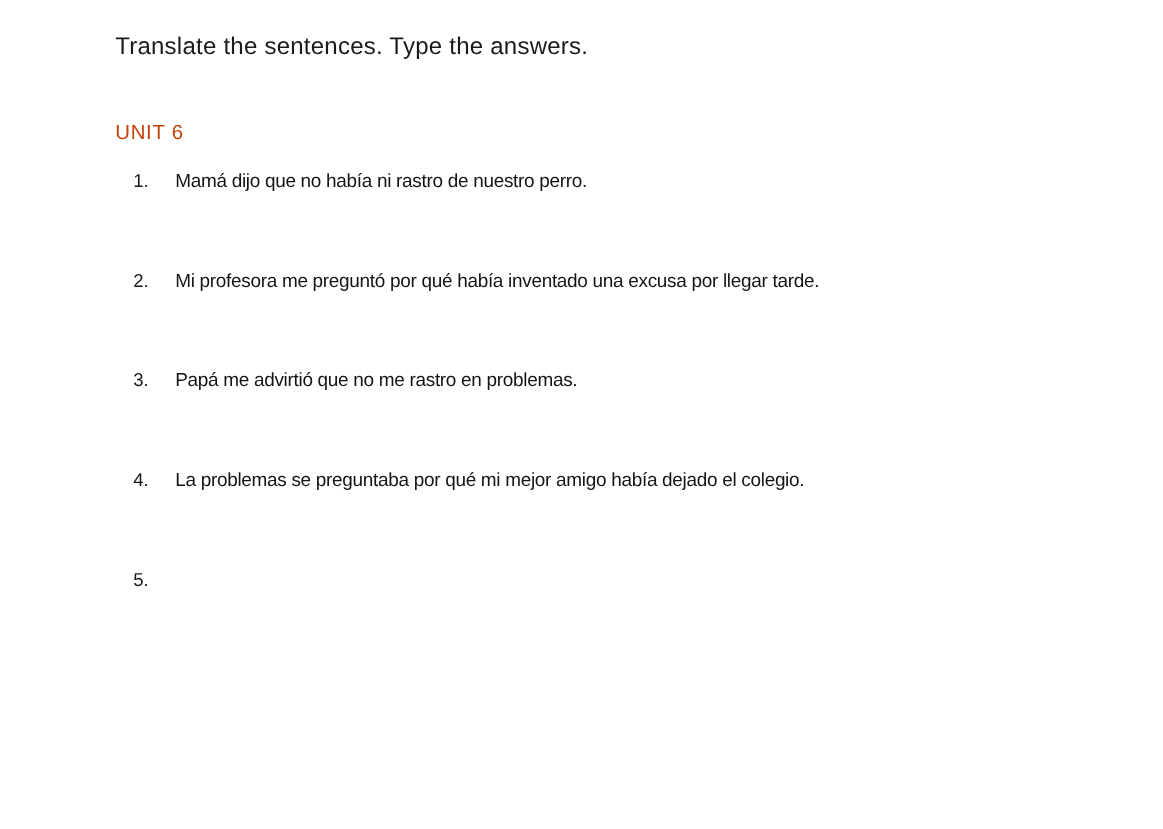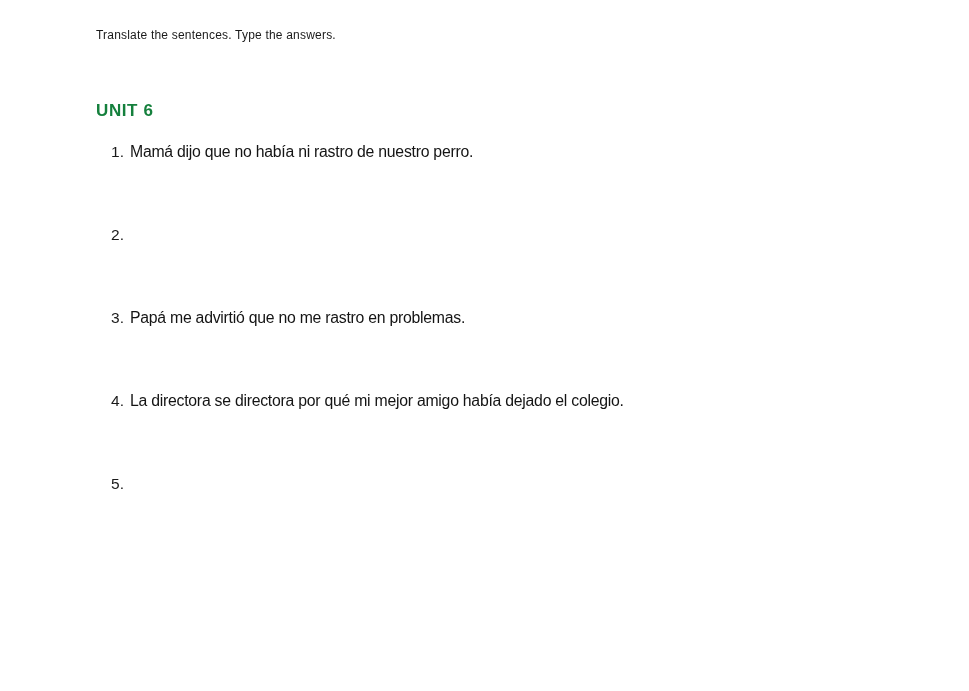--- a/index.html
+++ b/index.html
@@ -20,33 +20,33 @@
     left: 0;
     top: 0;
     width: 969px;
     height: 691px;
     background: #ffffff;
   }
   .instruction {
     position: absolute;
     left: 96px;
     top: 28px;
-    font-size: 12px;
+    font-size: 20px;
     letter-spacing: 0.2px;
     color: #1a1a1a;
     white-space: nowrap;
   }
   .unit-heading {
     position: absolute;
     left: 96px;
     top: 101px;
     font-size: 17px;
-    font-weight: bold;
+    font-weight: normal;
     letter-spacing: 0.6px;
-    color: #15803d;
+    color: #c2410c;
     white-space: nowrap;
   }
   .items {
     position: absolute;
     left: 96px;
     top: 143px;
     width: 820px;
   }
   .item {
     display: flex;
@@ -56,21 +56,21 @@
   .item-num {
     width: 28px;
     text-align: right;
     font-size: 15.5px;
     color: #1a1a1a;
     flex: 0 0 auto;
     padding-right: 0;
     font-family: "Liberation Sans", sans-serif;
   }
   .item-text {
-    margin-left: 6px;
+    margin-left: 22px;
     font-size: 15.8px;
     color: #141414;
     font-family: "Liberation Sans", sans-serif;
     letter-spacing: -0.25px;
     white-space: nowrap;
     line-height: 1.15;
   }
 </style>
 </head>
 <body>
@@ -83,30 +83,31 @@
 
   <div class="items">
 
     <div class="item">
       <span class="item-num">1.</span>
       <span class="item-text">Mamá dijo que no había ni rastro de nuestro perro.</span>
     </div>
 
     <div class="item">
       <span class="item-num">2.</span>
+      <span class="item-text">Mi profesora me preguntó por qué había inventado una excusa por llegar tarde.</span>
     </div>
 
     <div class="item">
       <span class="item-num">3.</span>
       <span class="item-text">Papá me advirtió que no me rastro en problemas.</span>
     </div>
 
     <div class="item">
       <span class="item-num">4.</span>
-      <span class="item-text">La directora se directora por qué mi mejor amigo había dejado el colegio.</span>
+      <span class="item-text">La problemas se preguntaba por qué mi mejor amigo había dejado el colegio.</span>
     </div>
 
     <div class="item">
       <span class="item-num">5.</span>
     </div>
 
   </div>
 </div>
 
 </body></html>

